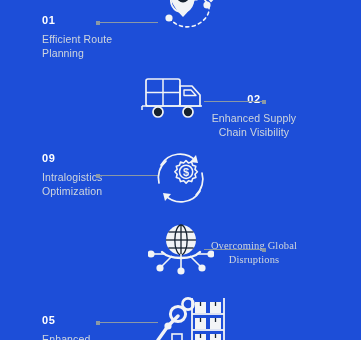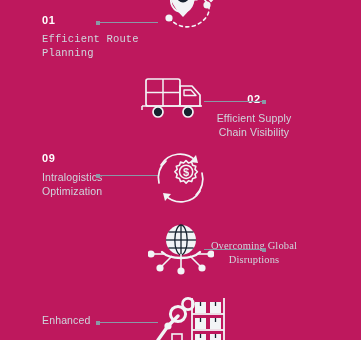--- a/index.html
+++ b/index.html
@@ -70,26 +70,26 @@
   .dot-left { left: 0; }
   .dot-right { right: 0; }
   .icon-wrap {
     position: absolute;
   }
   svg { display: block; }
 </style>
 </head>
 <body style="background: rgb(22, 34, 47);">
 
-<div id="infographic" style="background: #be185d;">
+<div id="infographic" style="background: #1d4ed8;">
 
   <div class="step" style="top:0;">
     <div class="text-block text-left" style="top:14px;">
       <p class="step-num" style="color: rgb(255, 255, 255);">01</p>
-      <p class="step-label" style="color: rgb(207, 214, 221); font-family: Liberation Mono, monospace;">Efficient Route
+      <p class="step-label" style="color: rgb(207, 214, 221);">Efficient Route
 Planning</p>
     </div>
     <div class="connector" style="left:96px; top:22px; width:62px;">
       <div class="conn-line" style="background: rgb(138, 152, 166);"></div>
       <div class="conn-dot dot-left" style="background: rgb(138, 152, 166);"></div>
     </div>
     <div class="icon-wrap" style="left:155px; top:-18px;">
       <svg width="76" height="66" viewBox="0 0 76 66" fill="none">
         <path d="M14 36 C 26 50, 44 46, 52 34 C 58 24, 50 14, 40 16" stroke="#F2F4F6" stroke-width="1.6" fill="none" stroke-dasharray="3 3.5" stroke-linecap="round"></path>
         <path d="M27 8 a 11 11 0 1 0 0.01 0 Z" fill="none" stroke="#F2F4F6" stroke-width="1.8"></path>
@@ -101,21 +101,21 @@
         <circle cx="14" cy="36" r="3.6" fill="#F2F4F6"></circle>
         <circle cx="52" cy="23" r="3.6" fill="#F2F4F6"></circle>
         <circle cx="41" cy="15.5" r="3" fill="#F2F4F6"></circle>
       </svg>
     </div>
   </div>
 
   <div class="step" style="top:0;">
     <div class="text-block text-right" style="top:93px;">
       <p class="step-num" style="color: rgb(255, 255, 255);">02</p>
-      <p class="step-label" style="color: rgb(207, 214, 221);">Efficient Supply
+      <p class="step-label" style="color: rgb(207, 214, 221);">Enhanced Supply
 Chain Visibility</p>
     </div>
     <div class="connector" style="left:204px; top:101px; width:62px;">
       <div class="conn-line" style="background: rgb(138, 152, 166);"></div>
       <div class="conn-dot dot-right" style="background: rgb(138, 152, 166);"></div>
     </div>
     <div class="icon-wrap" style="left:140px; top:75px;">
       <svg width="68" height="48" viewBox="0 0 68 48" fill="none">
         <rect x="6" y="4" width="34" height="27" rx="2" stroke="#F2F4F6" stroke-width="1.7" fill="none"></rect>
         <line x1="23" y1="4" x2="23" y2="31" stroke="#F2F4F6" stroke-width="1.5"></line>
@@ -182,20 +182,21 @@
         <circle cx="12" cy="46" r="3.6" fill="#F2F4F6"></circle>
         <circle cx="54" cy="46" r="3.6" fill="#F2F4F6"></circle>
         <circle cx="3" cy="32" r="3.6" fill="#F2F4F6"></circle>
         <circle cx="63" cy="32" r="3.6" fill="#F2F4F6"></circle>
       </svg>
     </div>
   </div>
 
   <div class="step" style="top:0;">
     <div class="text-block text-left" style="top:314px;">
+      <p class="step-num" style="color: rgb(255, 255, 255);">05</p>
       <p class="step-label" style="color: rgb(207, 214, 221);">Enhanced</p>
     </div>
     <div class="connector" style="left:96px; top:322px; width:62px;">
       <div class="conn-line" style="background: rgb(138, 152, 166);"></div>
       <div class="conn-dot dot-left" style="background: rgb(138, 152, 166);"></div>
     </div>
     <div class="icon-wrap" style="left:148px; top:296px;">
       <svg width="80" height="56" viewBox="0 0 80 56" fill="none">
         <path d="M10 44 L 20 30 L 30 20" stroke="#F2F4F6" stroke-width="3.4" fill="none" stroke-linecap="round" stroke-linejoin="round"></path>
         <path d="M6 46 H 20" stroke="#F2F4F6" stroke-width="3" stroke-linecap="round"></path>

